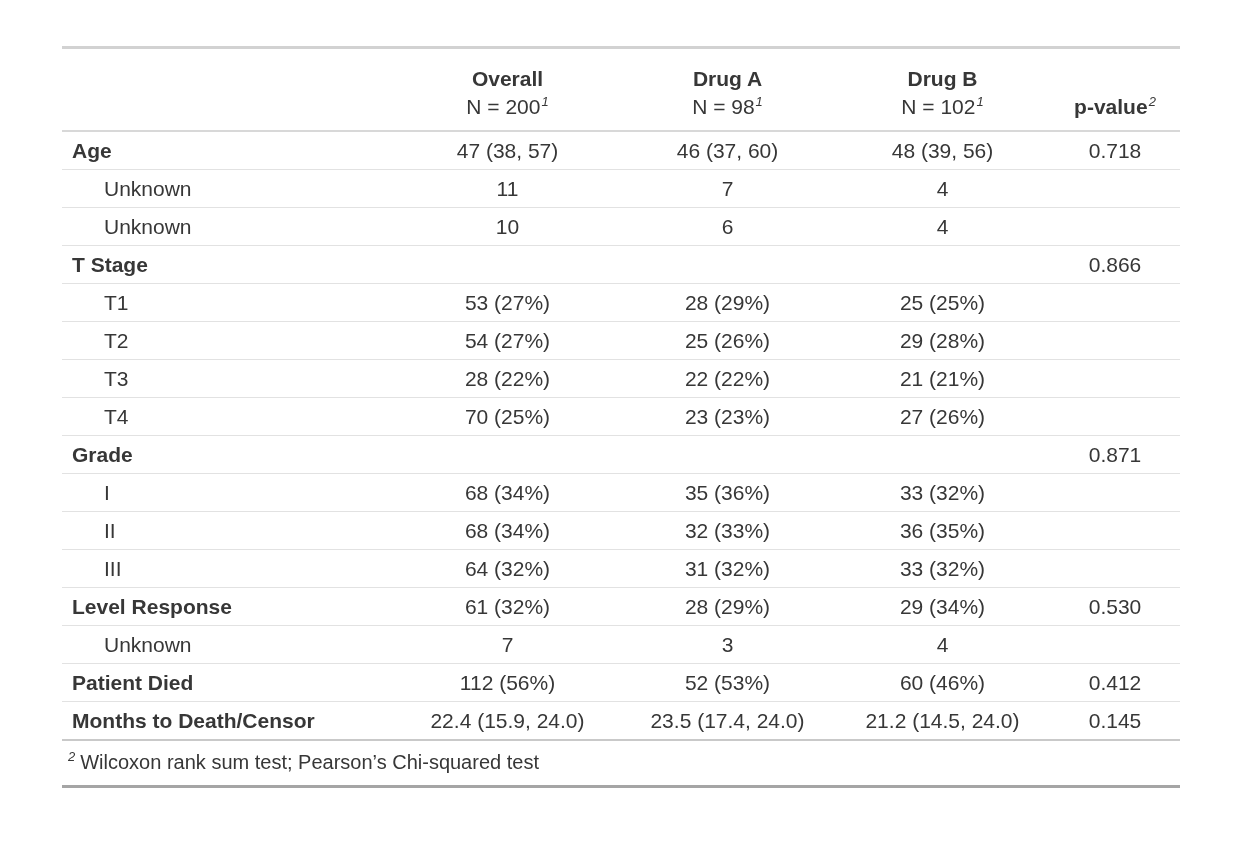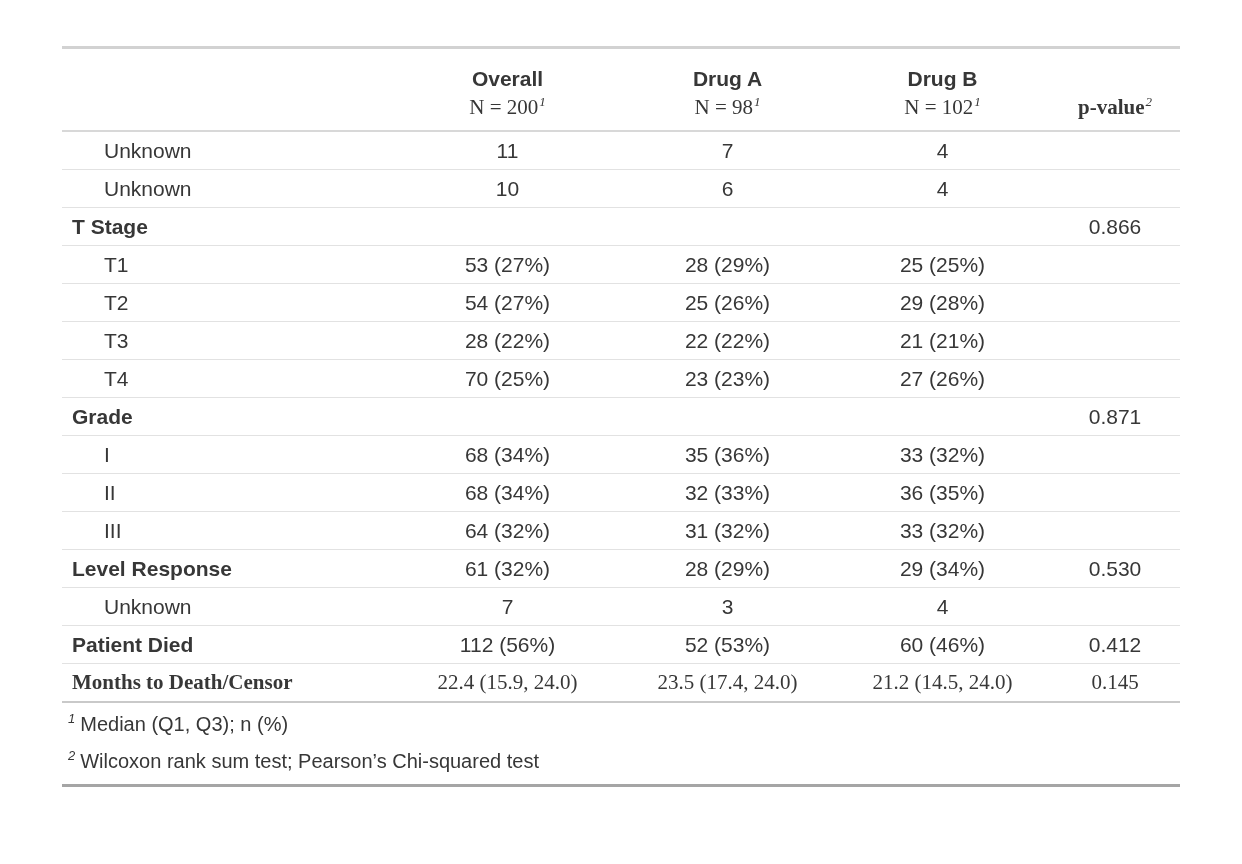--- a/index.html
+++ b/index.html
@@ -34,33 +34,32 @@
 
   thead th {
     vertical-align: bottom;
     text-align: center;
     font-weight: normal;
     padding: 16px 4px 9px 4px;
     border-bottom: 2px solid #d8d8d8;
     line-height: 28px;
   }
   thead .title { font-weight: bold; }
-  thead .nline { font-weight: normal; font-family: Liberation Serif, serif; }
+  thead .nline { font-weight: normal; }
 
   tbody td {
     padding: 6px 4px;
     line-height: 25px;
     text-align: center;
     border-bottom: 1px solid #e2e2e2;
     overflow: hidden;
     white-space: nowrap;
   }
   tbody tr:last-child td {
     border-bottom: 2px solid #c9c9c9;
-    font-family: Liberation Serif, serif;
   }
   tbody td.lbl {
     text-align: left;
     font-weight: bold;
     padding-left: 10px;
   }
   tbody td.lbl.sub {
     font-weight: normal;
     padding-left: 42px;
   }
@@ -108,20 +107,27 @@
           <div class="title">Drug B</div>
           <div class="nline"><span>N = 102</span><sup class="fm">1</sup></div>
         </th>
         <th>
           <div class="nline"><span class="title">p-value</span><sup class="fm">2</sup></div>
         </th>
       </tr>
     </thead>
     <tbody>
       <tr>
+        <td class="lbl">Age</td>
+        <td>47 (38, 57)</td>
+        <td>46 (37, 60)</td>
+        <td>48 (39, 56)</td>
+        <td>0.718</td>
+      </tr>
+      <tr>
         <td class="lbl sub">Unknown</td>
         <td>11</td>
         <td>7</td>
         <td>4</td>
         <td></td>
       </tr>
       <tr>
         <td class="lbl sub">Unknown</td>
         <td>10</td>
         <td>6</td>
@@ -215,20 +221,17 @@
       <tr>
         <td class="lbl">Months to Death/Censor</td>
         <td>22.4 (15.9, 24.0)</td>
         <td>23.5 (17.4, 24.0)</td>
         <td>21.2 (14.5, 24.0)</td>
         <td>0.145</td>
       </tr>
     </tbody>
     <tfoot>
       <tr>
-        <td colspan="5"><sup class="fm">1</sup><span>Median (Q1, Q3); n (%)</span></td>
-      </tr>
-      <tr>
         <td colspan="5"><sup class="fm">2</sup><span>Wilcoxon rank sum test; Pearson’s Chi-squared test</span></td>
       </tr>
     </tfoot>
   </table>
 </div>
 
 </body></html>

